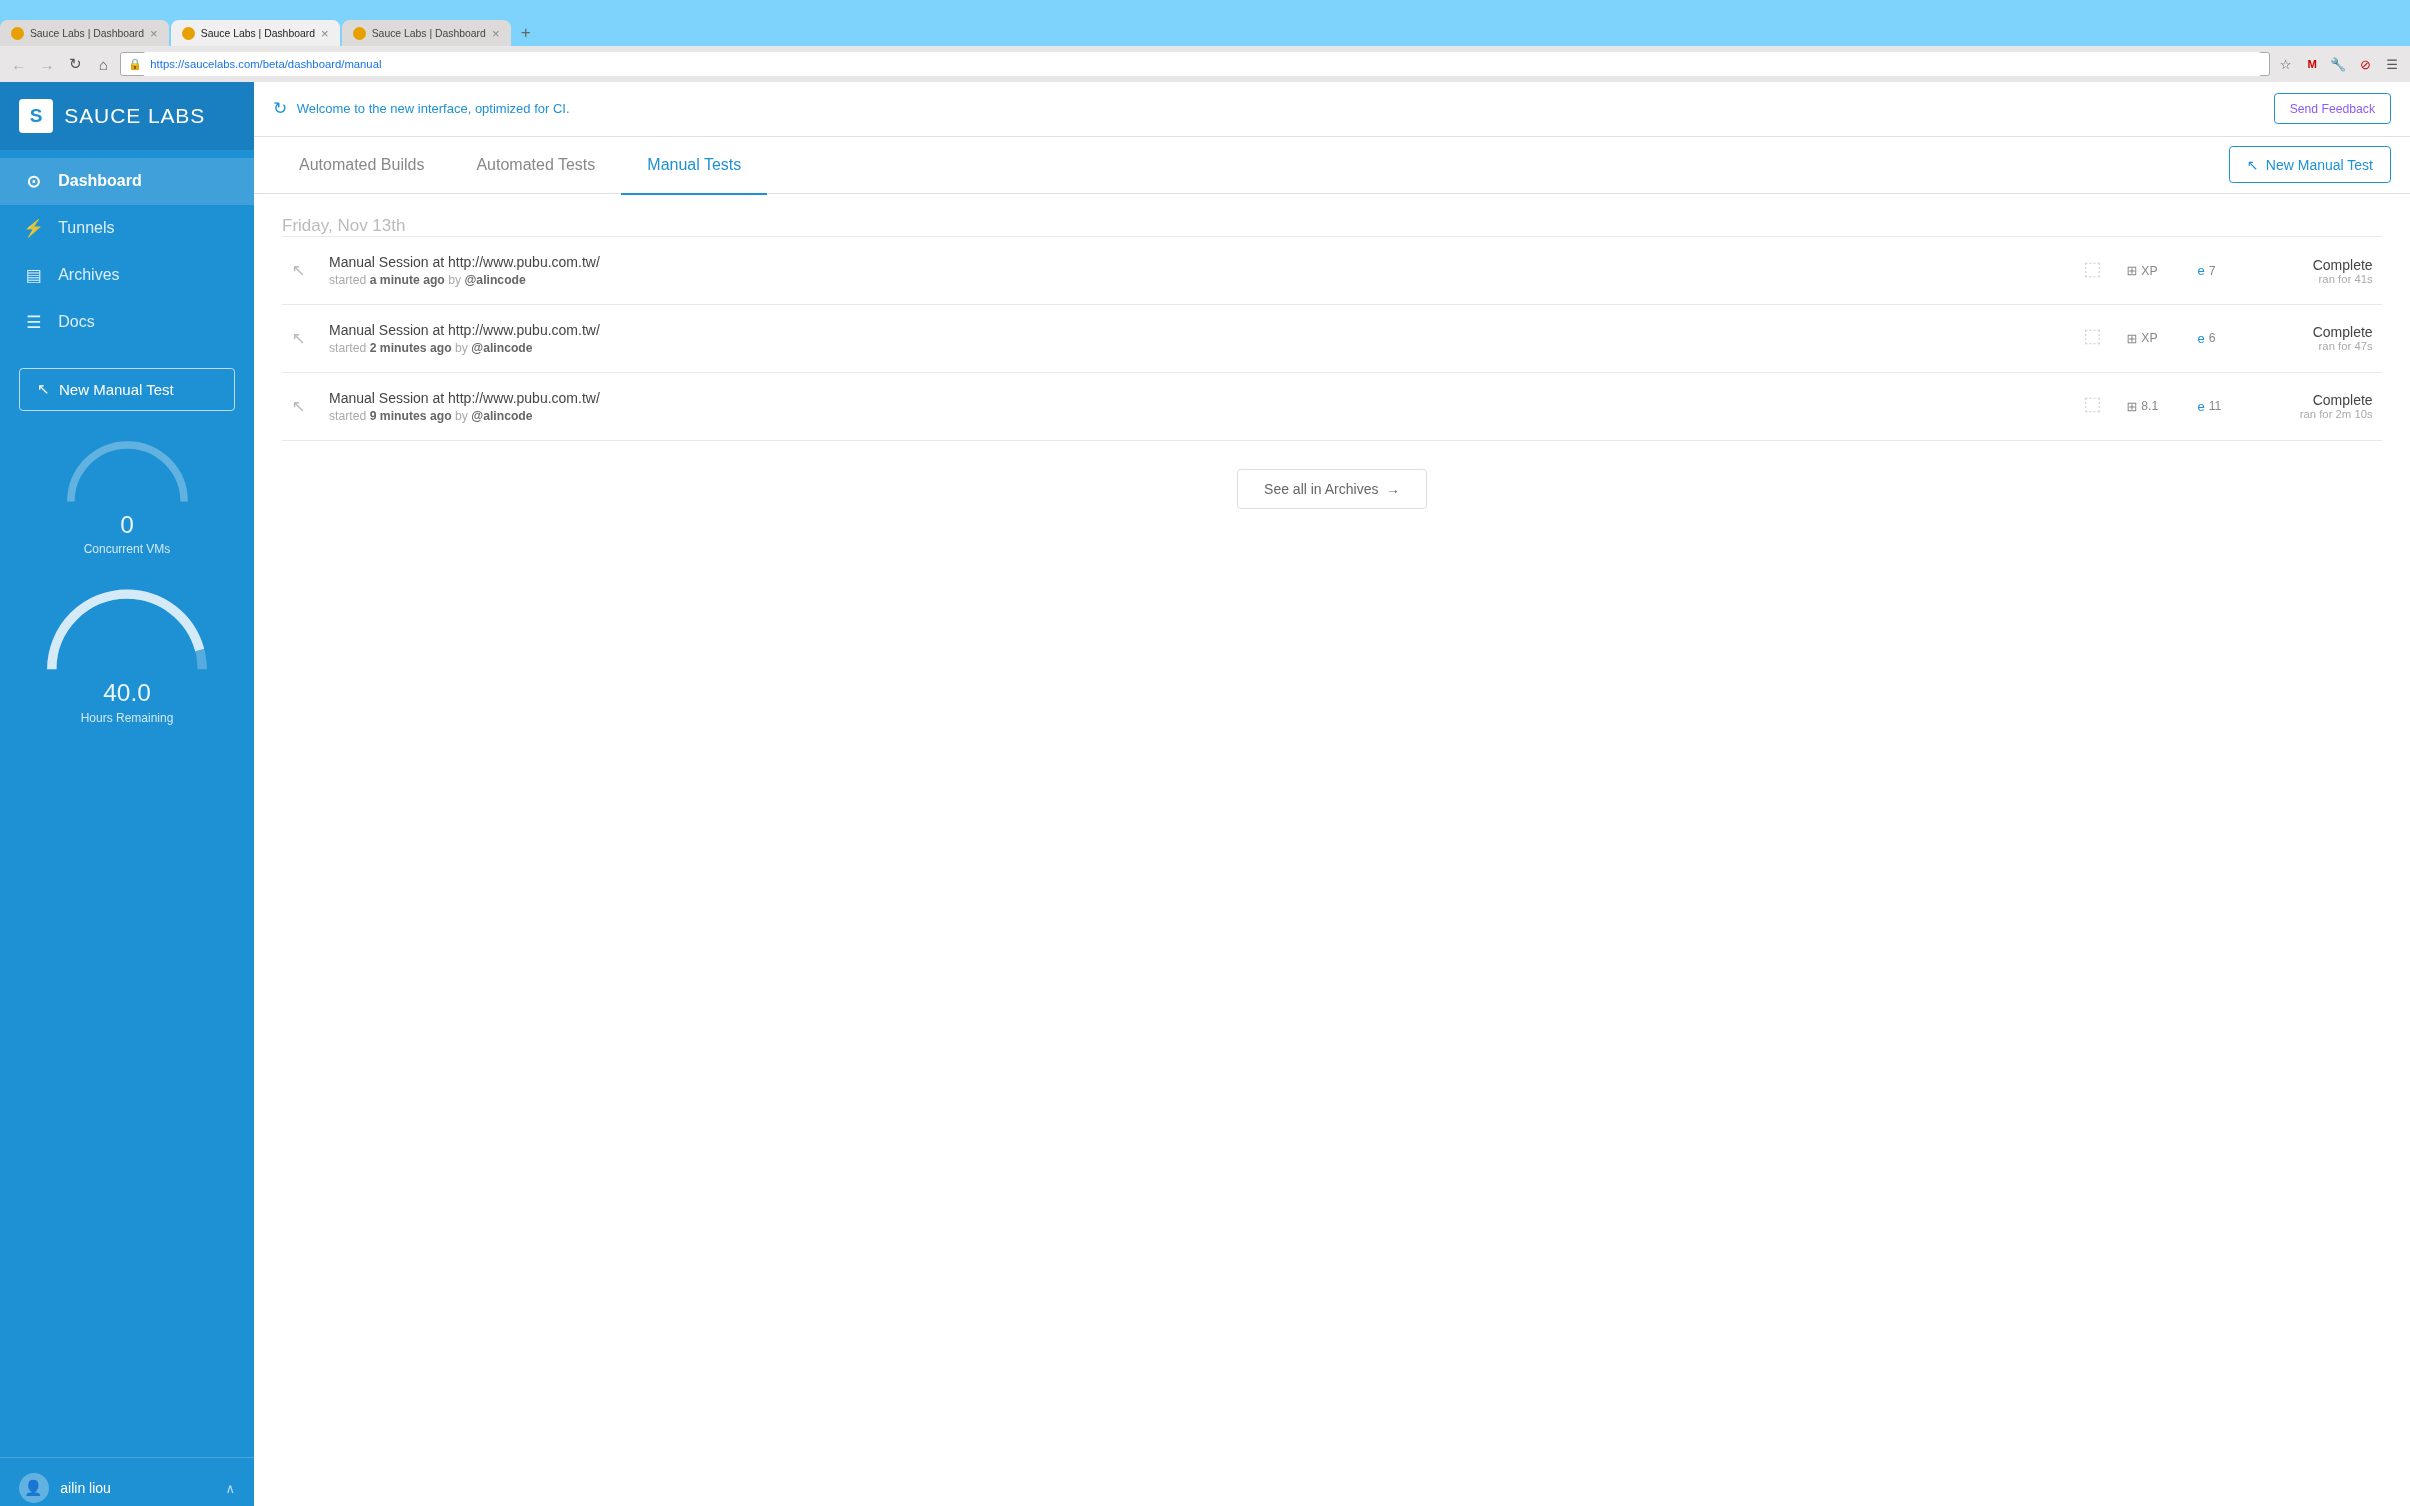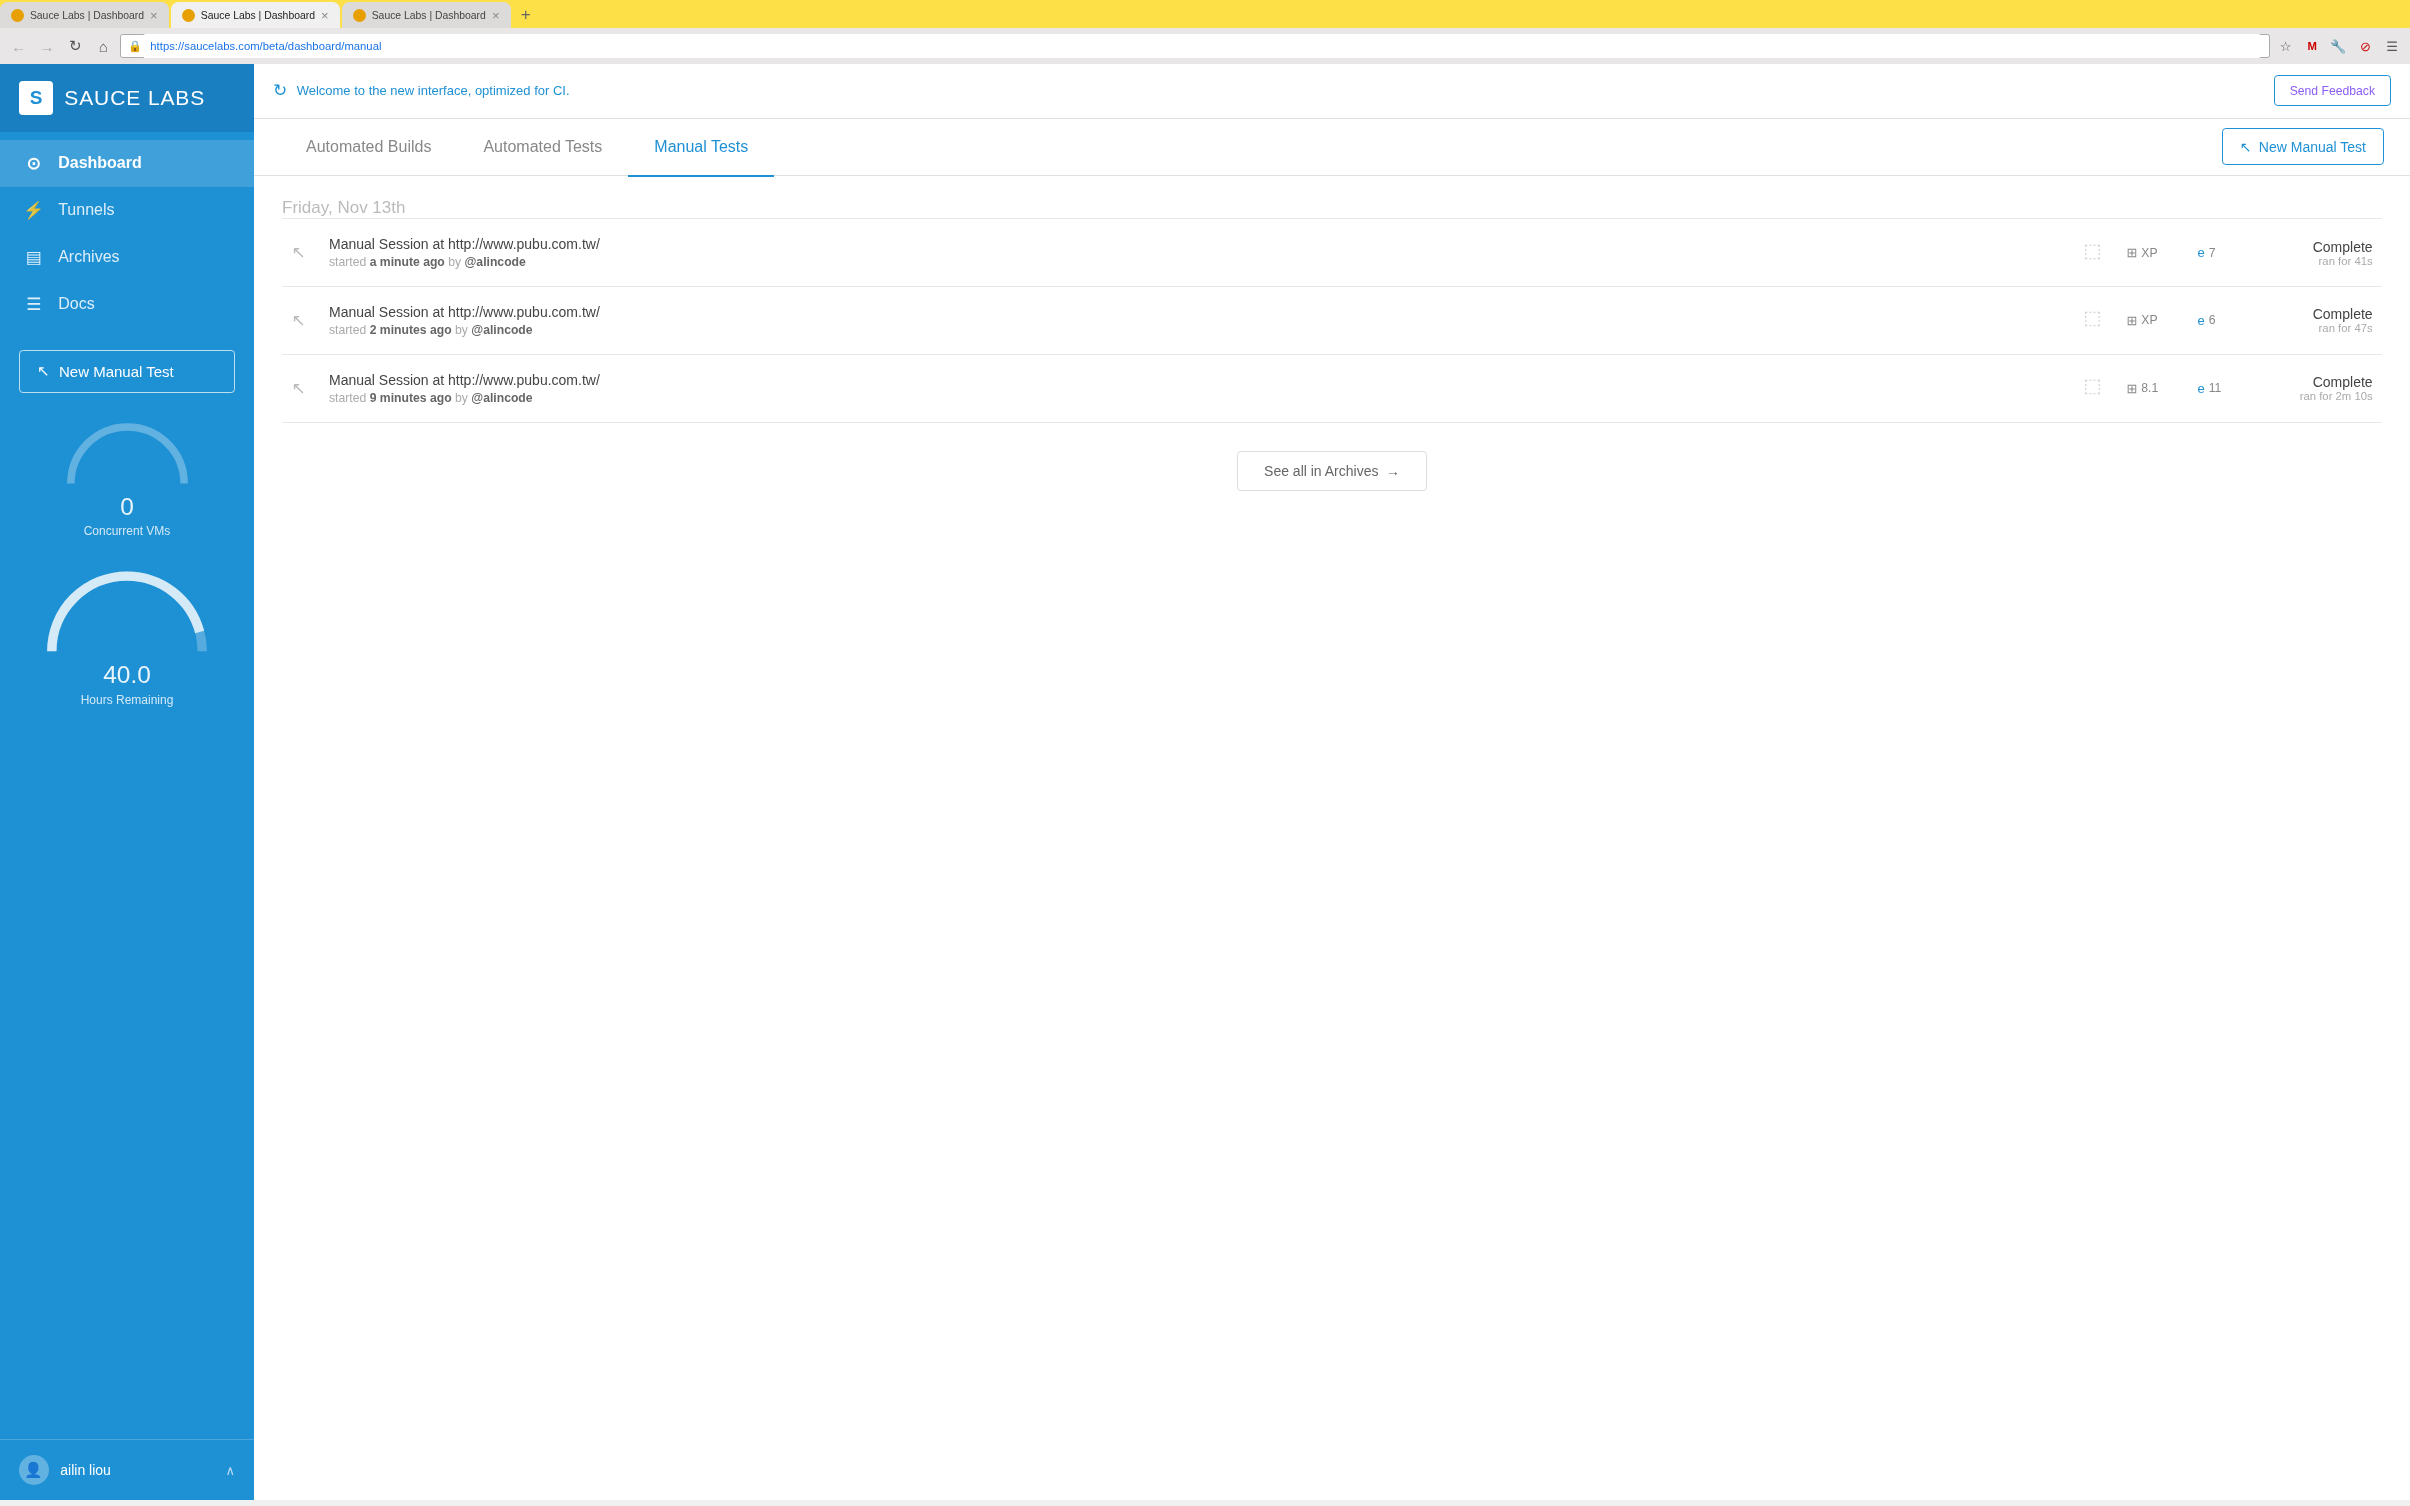--- a/index.html
+++ b/index.html
@@ -7,22 +7,22 @@
 
     
     .browser-chrome {
       background: #d0cece;
       width: 100%;
     }
     .tab-bar {
       display: flex;
       align-items: flex-end;
       padding: 5.6px 0 0 0;
-      background: #fde047;
-      height: 28px;
+      background: #7dd3fc;
+      height: 46px;
     }
     .tab {
       display: flex;
       align-items: center;
       padding: 0 11.3px;
       height: 26px;
       background: #dddada;
       border-radius: 7.5px 7.5px 0 0;
       font-size: 11.3px;
       color: #444;
@@ -197,21 +197,21 @@
       cursor: pointer;
       background: white;
       font-weight: 500;
     }
 
     
     .tabs-row {
       display: flex;
       align-items: center;
       border-bottom: 1.9px solid #e0e0e0;
-      padding: 0 26px;
+      padding: 0 19px;
     }
     .main-tab {
       padding: 19px 26px;
       font-size: 16px;
       color: #888;
       cursor: pointer;
       border-bottom: 2.8px solid transparent;
       margin-bottom: -1.9px;
     }
     .main-tab.active {

